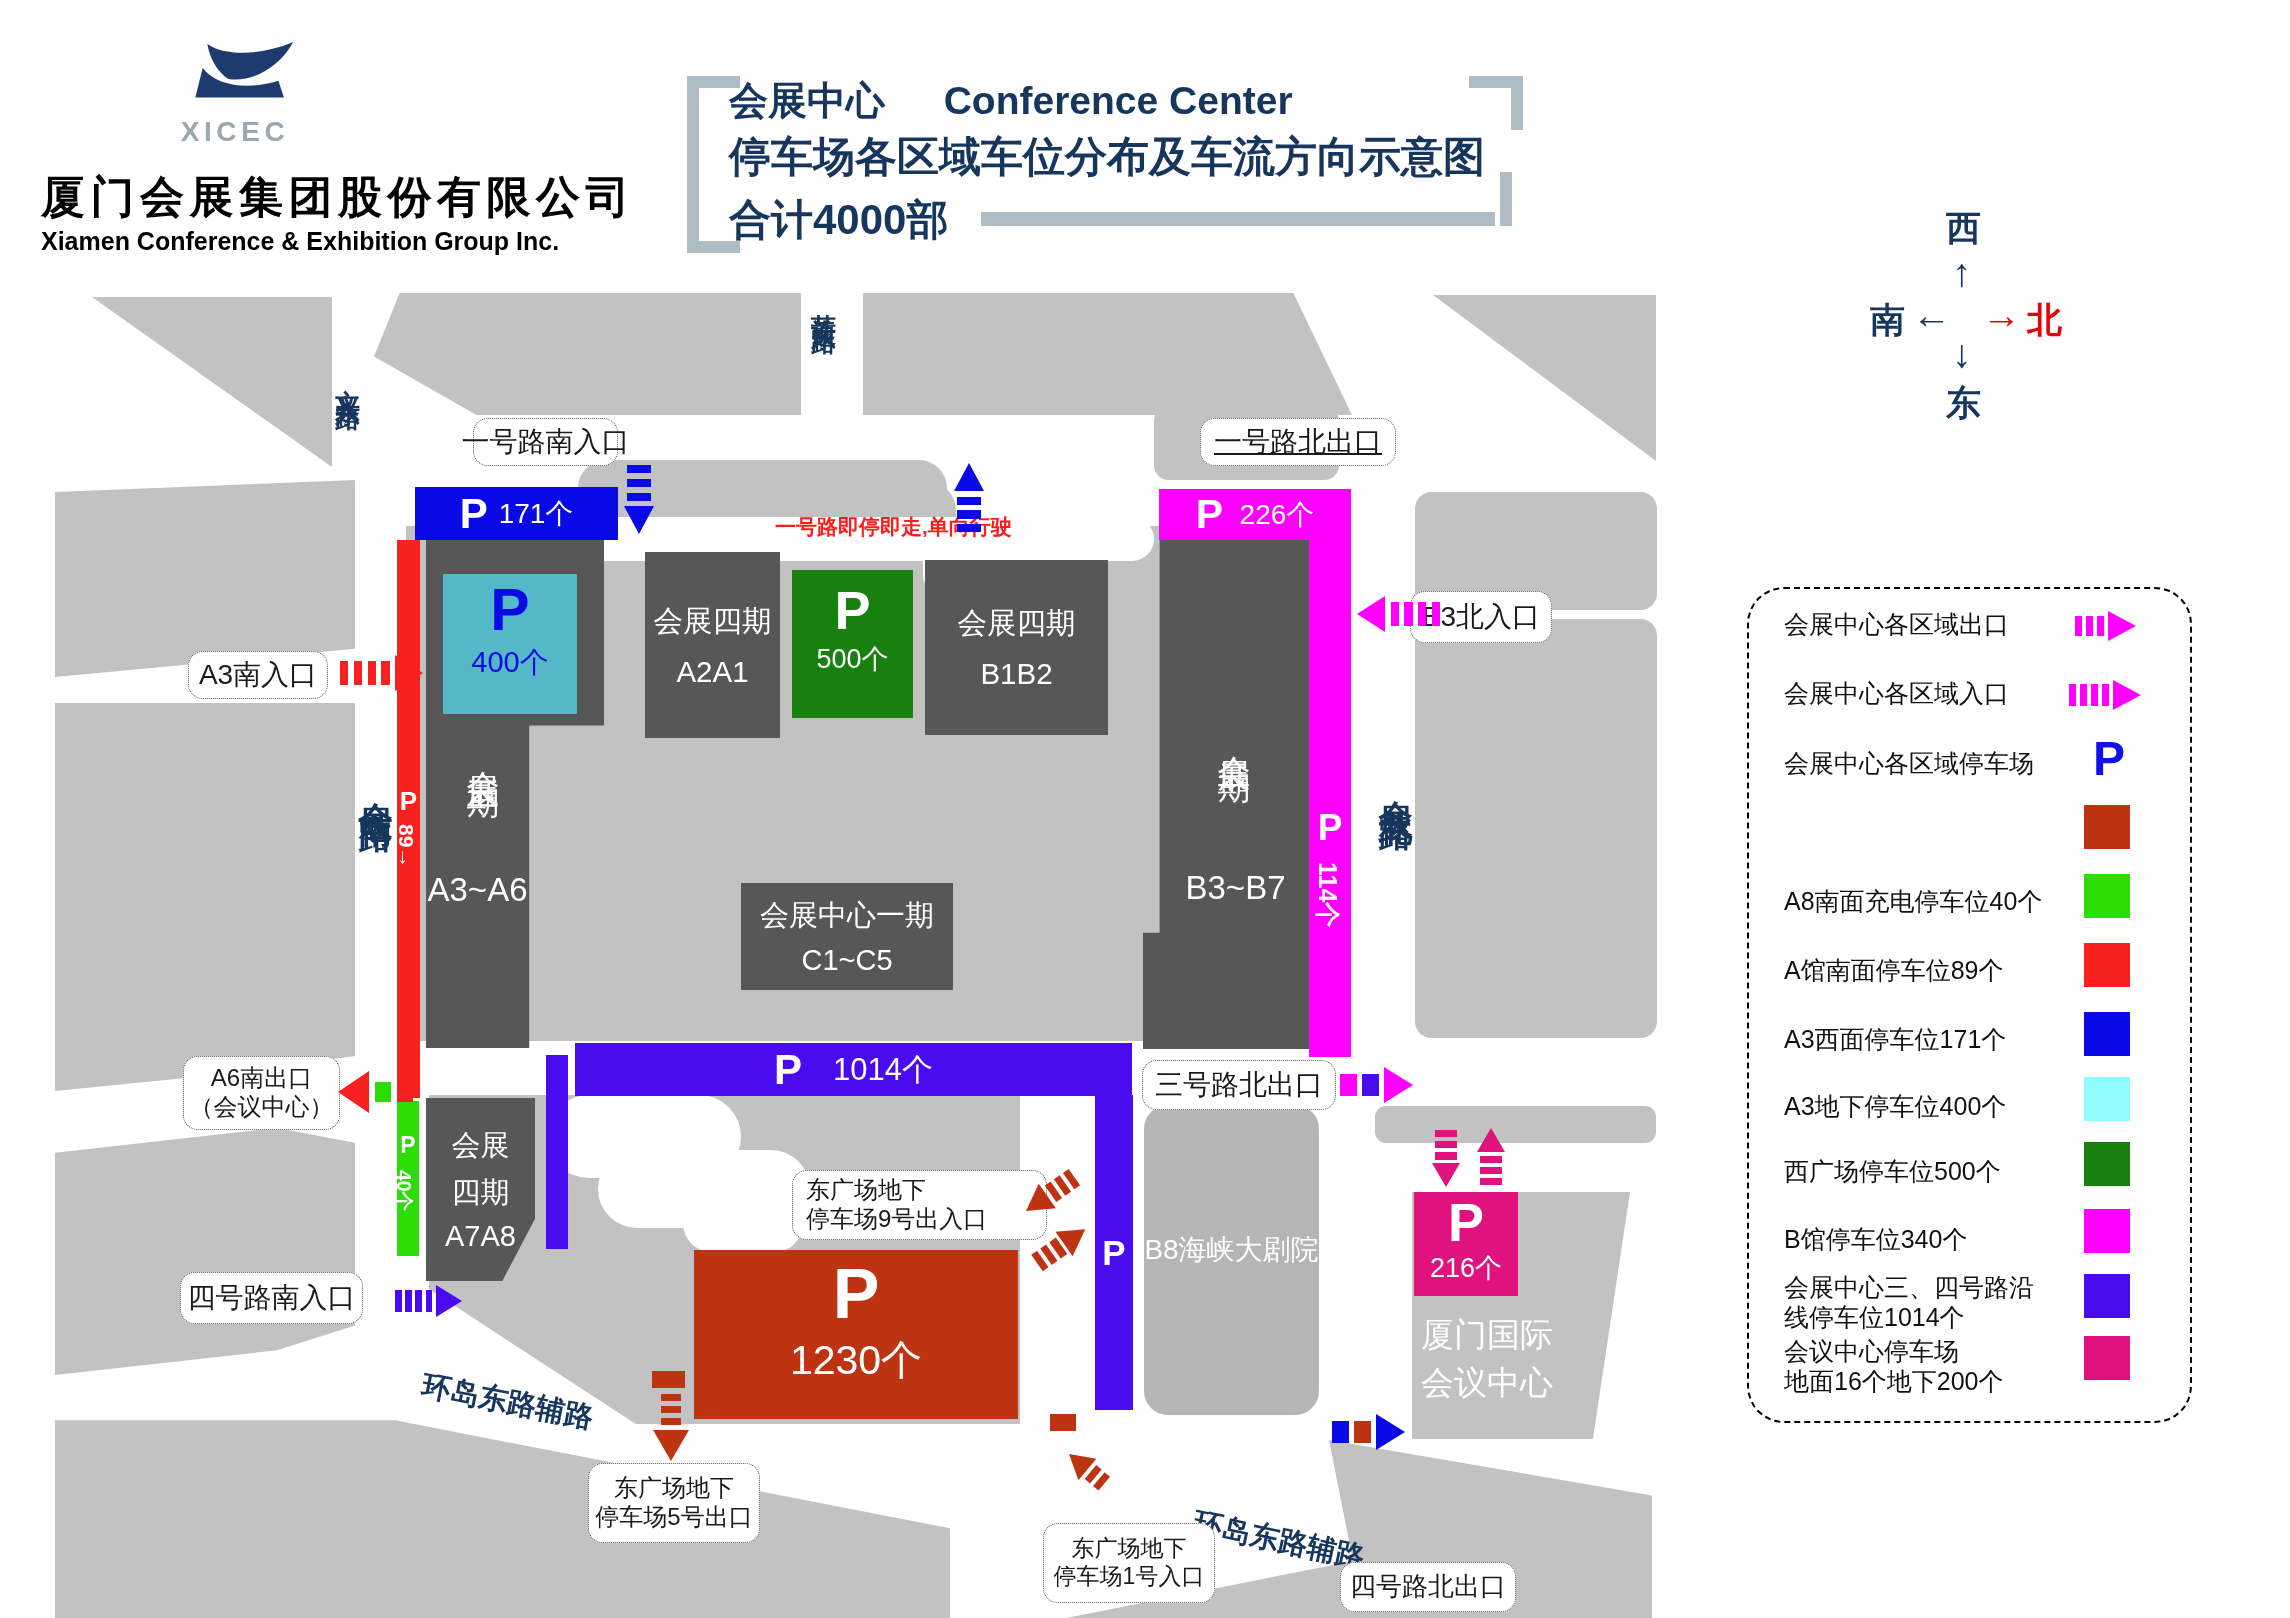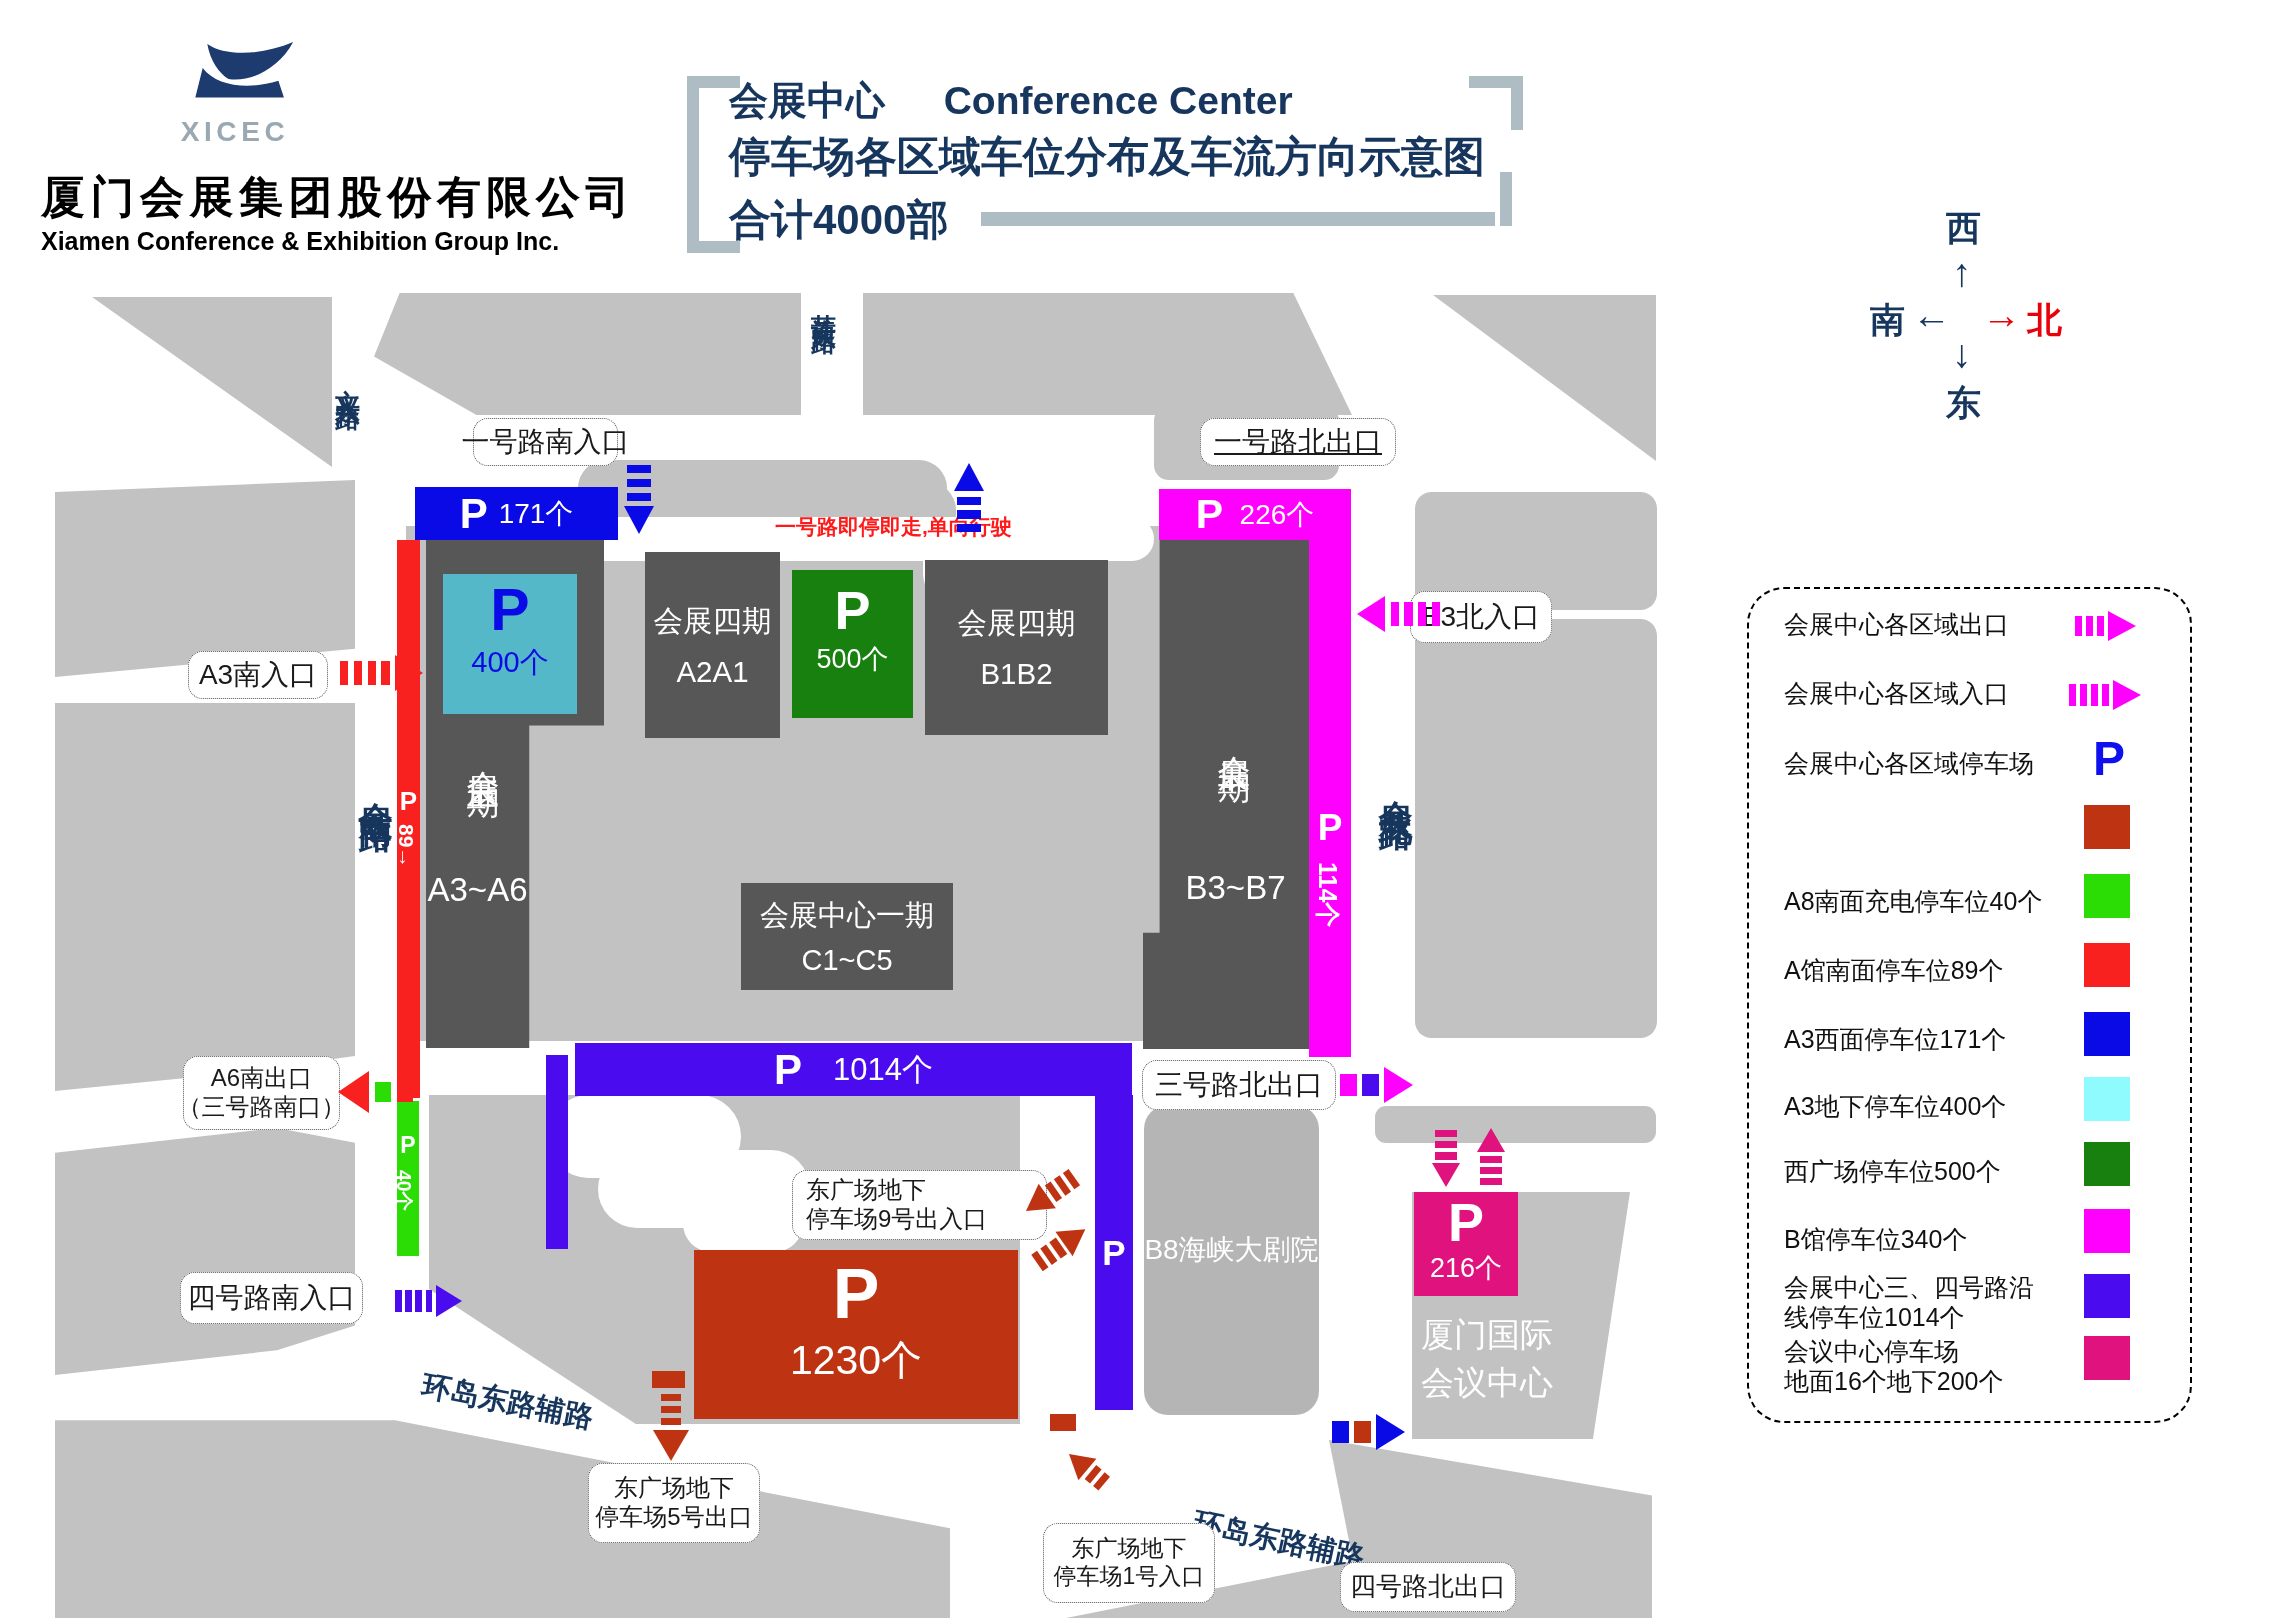--- a/index.html
+++ b/index.html
@@ -138,20 +138,26 @@
   <div class="bld" style="left:741px;top:883px;width:212px;height:107px;gap:7.4px;font-size:29px;z-index:2;">
     <div>会展中心一期</div>
     <div>C1~C5</div>
   </div>
 
   <div class="bld" style="left:1143px;top:521px;width:166px;height:528px;
        clip-path:polygon(10% 0,100% 0,100% 100%,0 100%,0 78%,10% 78%);z-index:2;"></div>
   <div class="abs vtext" style="left:1211px;top:729px;font-size:33px;color:#fff;z-index:3;">会展二期</div>
   <div class="abs" style="left:1180px;top:869px;width:111px;text-align:center;font-size:33px;color:#fff;z-index:3;">B3~B7</div>
 
+  <div class="bld" style="left:426px;top:1098px;width:109px;height:183px;gap:7.4px;font-size:29px;
+       clip-path:polygon(0 0,100% 0,100% 66%,70% 100%,0 100%);z-index:2;">
+    <div>会展</div>
+    <div>四期</div>
+    <div>A7A8</div>
+  </div>
 
   <div class="abs" style="left:1144px;top:1231px;width:175px;text-align:center;font-size:28px;color:#fff;z-index:3;">B8海峡大剧院</div>
 
   <div class="abs" style="left:1421px;top:1311px;width:185px;text-align:left;font-size:33px;color:#fff;
        line-height:1.45;z-index:3;">
     <div>厦门国际</div>
     <div>会议中心</div>
   </div>
 
   <div class="pbar" style="left:415px;top:487px;width:203px;height:53px;background:var(--blue);gap:11px;">
@@ -215,21 +221,21 @@
     <div>一号路北出口</div>
     </div>
   <div class="box" style="left:1410px;top:591px;width:140px;height:50px;">
     <div>B3北入口</div>
     </div>
   <div class="box" style="left:188px;top:651px;width:138px;height:46px;">
     <div>A3南入口</div>
     </div>
   <div class="box" style="left:183px;top:1056px;width:155px;height:72px;font-size:24px;">
     <div>A6南出口</div>
-    <div>（三号路南口）</div>
+    <div>（会议中心）</div>
     </div>
   <div class="box" style="left:180px;top:1272px;width:181px;height:50px;">
     <div>四号路南入口</div>
     </div>
   <div class="box" style="left:1142px;top:1060px;width:192px;height:48px;">
     <div>三号路北出口</div>
     </div>
   <div class="box" style="left:792px;top:1170px;width:240px;height:68px;font-size:24px;align-items:flex-start;
        padding-left:13px;">
     <div>东广场地下</div>

